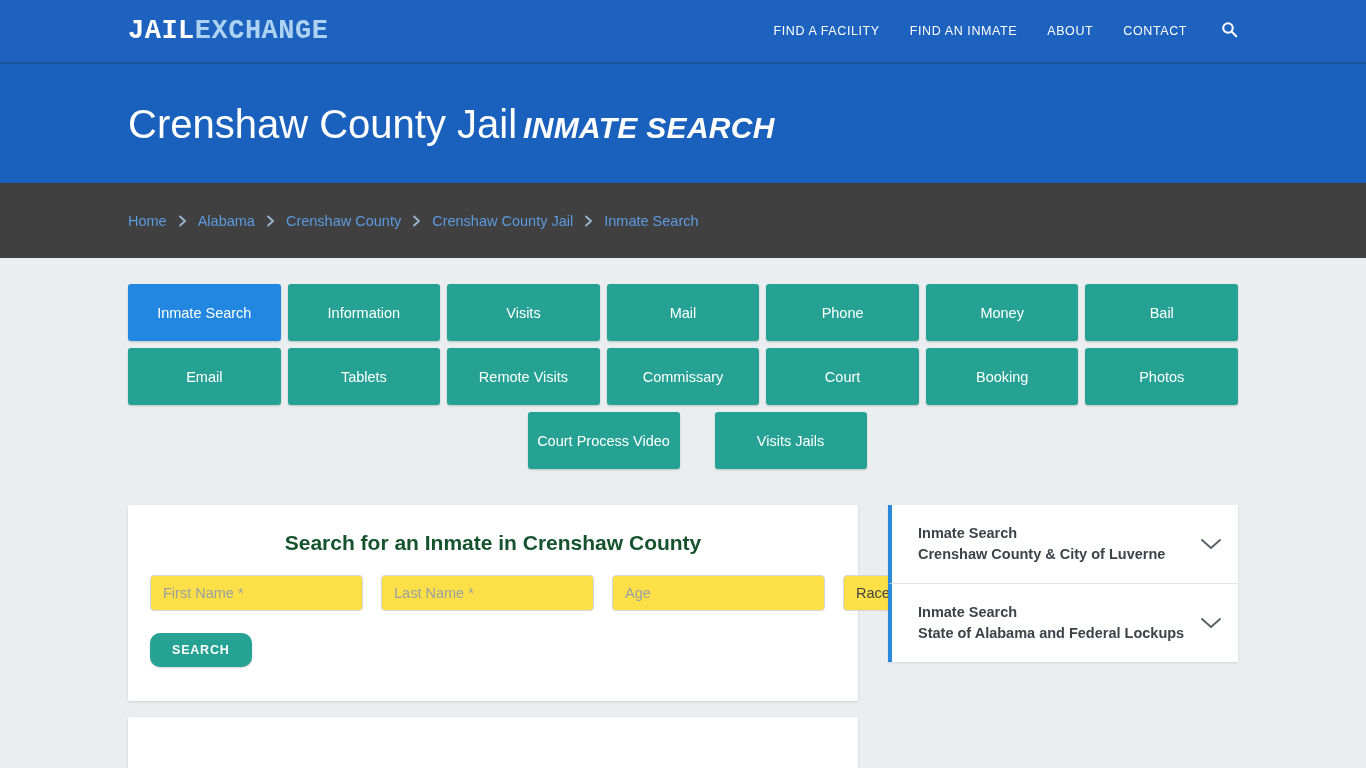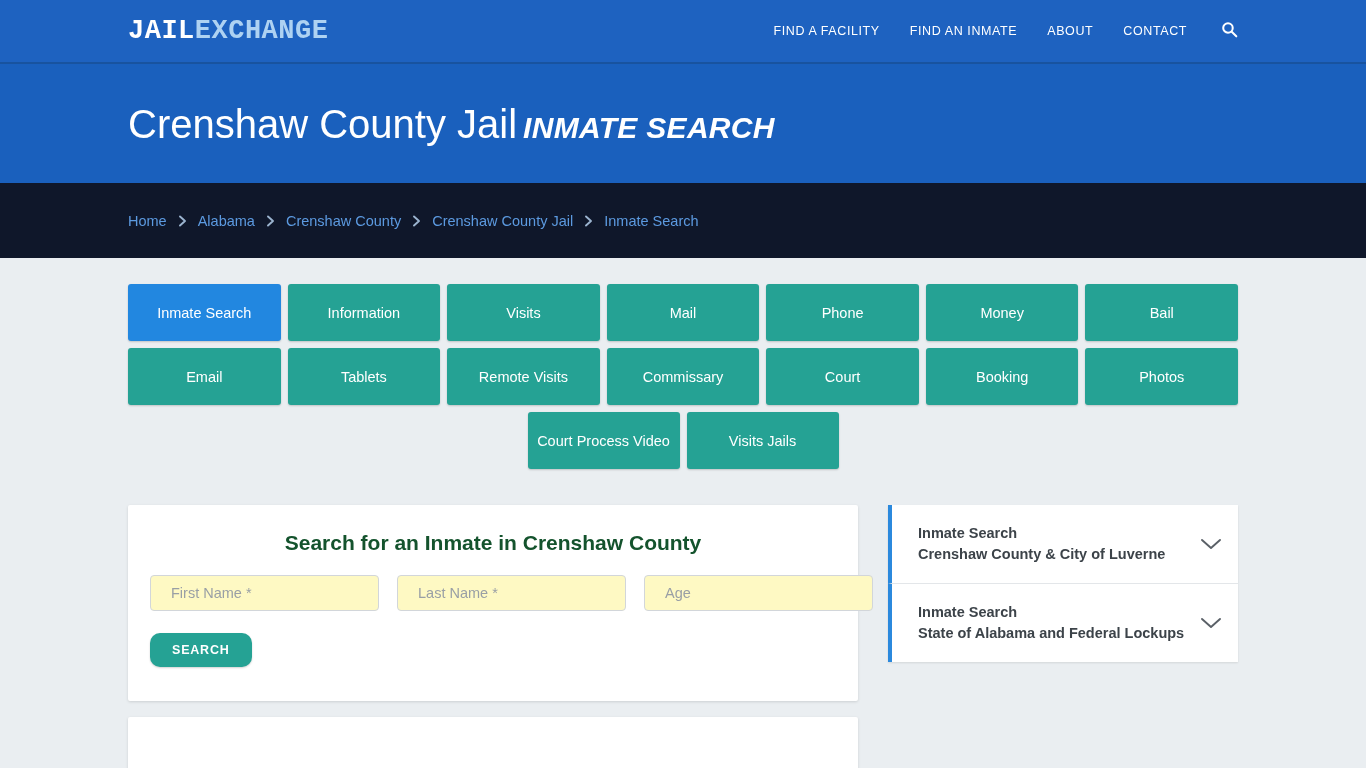--- a/index.html
+++ b/index.html
@@ -82,21 +82,21 @@
     font-size: 30px;
     font-style: italic;
     font-weight: 700;
     text-transform: uppercase;
     letter-spacing: 0.3px;
     margin-left: 6px;
   }
 
   
   .crumb-band {
-    background: #0f172a;
+    background: #404040;
     height: 75px;
     display: flex;
     align-items: center;
     padding: 0 128px;
   }
   .crumbs {
     display: flex;
     align-items: center;
     font-size: 14.5px;
   }
@@ -145,21 +145,21 @@
     display: flex;
     align-items: center;
     justify-content: center;
     cursor: pointer;
     box-shadow: 0 1px 2px rgba(0,0,0,.18);
     white-space: nowrap;
     padding: 0 6px;
     font-family: inherit;
   }
   .tab.active { background: #2287e0; }
-  .tabrow.center .tab { flex: 0 0 auto; min-width: 152px; padding: 0 2px; }
+  .tabrow.center .tab { flex: 0 0 auto; min-width: 152px; padding: 0 2px; margin-left: 28px; }
 
   
   .cols {
     display: flex;
     gap: 30px;
     margin-top: 36px;
     align-items: flex-start;
   }
   .col-left { width: 730px; flex: 0 0 730px; }
   .col-right { flex: 1 1 auto; }
@@ -178,25 +178,25 @@
     margin-bottom: 20px;
   }
   .fields {
     display: flex;
     gap: 18px;
   }
   .field {
     height: 36px;
     border: 1px solid #d2d6da;
     border-radius: 4px;
-    padding: 0 20px;
+    padding: 0 12px;
     font-size: 14.5px;
     color: #444;
     font-family: inherit;
-    background: #fef9c3;
+    background: #fde047;
     outline: none;
   }
   .field::placeholder { color: #999fa5; }
   .f-first { flex: 0 0 178px; }
   .f-last  { flex: 0 0 160px; }
   .f-age   { flex: 0 0 163px; }
   .f-race {
     flex: 0 0 160px;
     appearance: none;
     -webkit-appearance: none;

